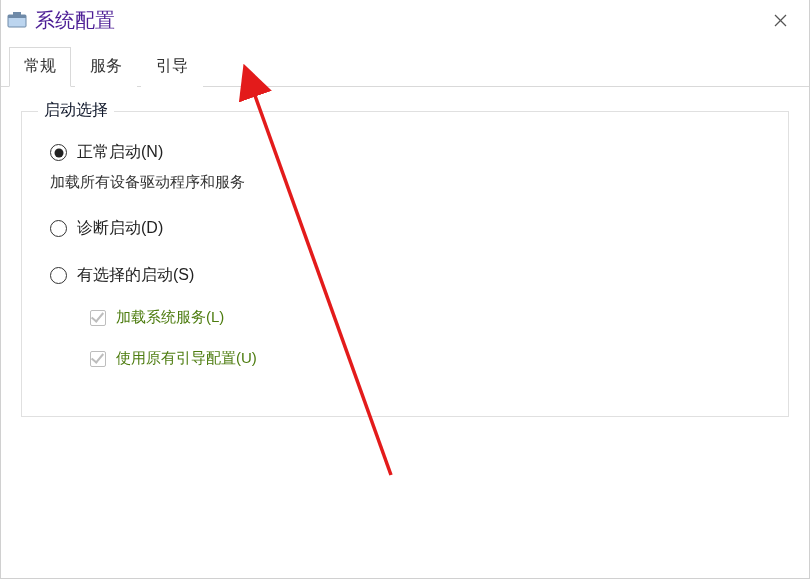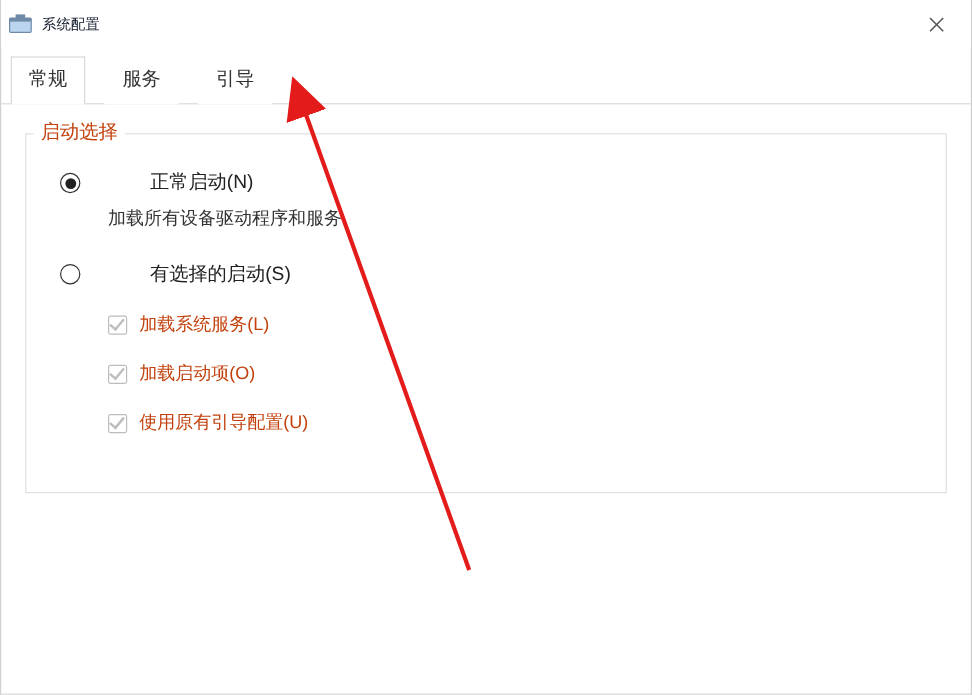--- a/index.html
+++ b/index.html
@@ -28,22 +28,22 @@
   }
   .title-icon {
     width: 20px;
     height: 18px;
     margin-right: 8px;
     display: inline-block;
   }
   .title-icon svg { width: 100%; height: 100%; }
   .title-text {
     flex: 1;
-    font-size: 12px;
-    color: #0f172a;
+    font-size: 20px;
+    color: #4c1d95;
   }
   .close-btn {
     width: 46px;
     height: 32px;
     display: flex;
     align-items: center;
     justify-content: center;
     color: #555;
     font-size: 18px;
     cursor: pointer;
@@ -58,21 +58,21 @@
   .tab {
     padding: 8px 14px 9px 14px;
     font-size: 16px;
     color: #333;
     cursor: pointer;
     border: 1px solid transparent;
     border-bottom: none;
     position: relative;
     bottom: -1px;
     background: #f3f3f3;
-    margin-right: 16px;
+    margin-right: 4px;
   }
   .tab:not(.active) {
     background: #fff;
     border-color: transparent;
   }
   .tab.active {
     background: #fff;
     border: 1px solid #d9d9d9;
     border-bottom: 1px solid #fff;
   }
@@ -81,37 +81,36 @@
   }
   .groupbox {
     border: 1px solid #e0e0e0;
     padding: 24px 28px 28px 28px;
     position: relative;
     margin-top: 14px;
   }
   .group-legend {
     position: absolute;
     top: -12px;
-    left: 6px;
+    left: 16px;
     background: #fff;
     padding: 0 6px;
     font-size: 16px;
-    color: #c2410c;
+    color: #0f172a;
   }
   .radio-block {
     margin-bottom: 26px;
   }
   .radio-row {
     display: flex;
     align-items: center;
     font-size: 16px;
     color: #222;
     margin-bottom: 10px;
     margin-top: 6px;
-    gap: 48px;
   }
   .radio {
     width: 17px;
     height: 17px;
     border: 1.5px solid #333;
     border-radius: 50%;
     margin-right: 10px;
     position: relative;
     display: inline-block;
   }
@@ -119,32 +118,31 @@
     content: "";
     position: absolute;
     width: 9px;
     height: 9px;
     background: #222;
     border-radius: 50%;
     top: 50%; left: 50%;
     transform: translate(-50%, -50%);
   }
   .radio-desc {
-    margin-left: 40px;
     font-size: 15px;
     color: #333;
     margin-top: 8px;
   }
   .checkbox-row {
     display: flex;
     align-items: center;
     margin-left: 40px;
     margin-top: 22px;
     font-size: 15px;
-    color: #c2410c;
+    color: #4d7c0f;
   }
   .checkbox {
     width: 16px;
     height: 16px;
     border: 1.5px solid #bdbdbd;
     border-radius: 2px;
     margin-right: 10px;
     position: relative;
     display: inline-block;
   }
@@ -200,35 +198,35 @@
 
       <div class="radio-block">
         <div class="radio-row">
           <span class="radio checked"></span>
           <span>正常启动(N)</span>
         </div>
         <div class="radio-desc">加载所有设备驱动程序和服务</div>
       </div>
 
       <div class="radio-block">
+        <div class="radio-row">
+          <span class="radio"></span>
+          <span>诊断启动(D)</span>
+        </div>
       </div>
 
       <div class="radio-block" style="margin-bottom:20px">
         <div class="radio-row">
           <span class="radio"></span>
           <span>有选择的启动(S)</span>
         </div>
 
         <div class="checkbox-row">
           <span class="checkbox checked"></span>
           <span>加载系统服务(L)</span>
-        </div>
-        <div class="checkbox-row">
-          <span class="checkbox checked"></span>
-          <span>加载启动项(O)</span>
         </div>
         <div class="checkbox-row">
           <span class="checkbox checked"></span>
           <span>使用原有引导配置(U)</span>
         </div>
       </div>
 
     </div>
   </div>
 

